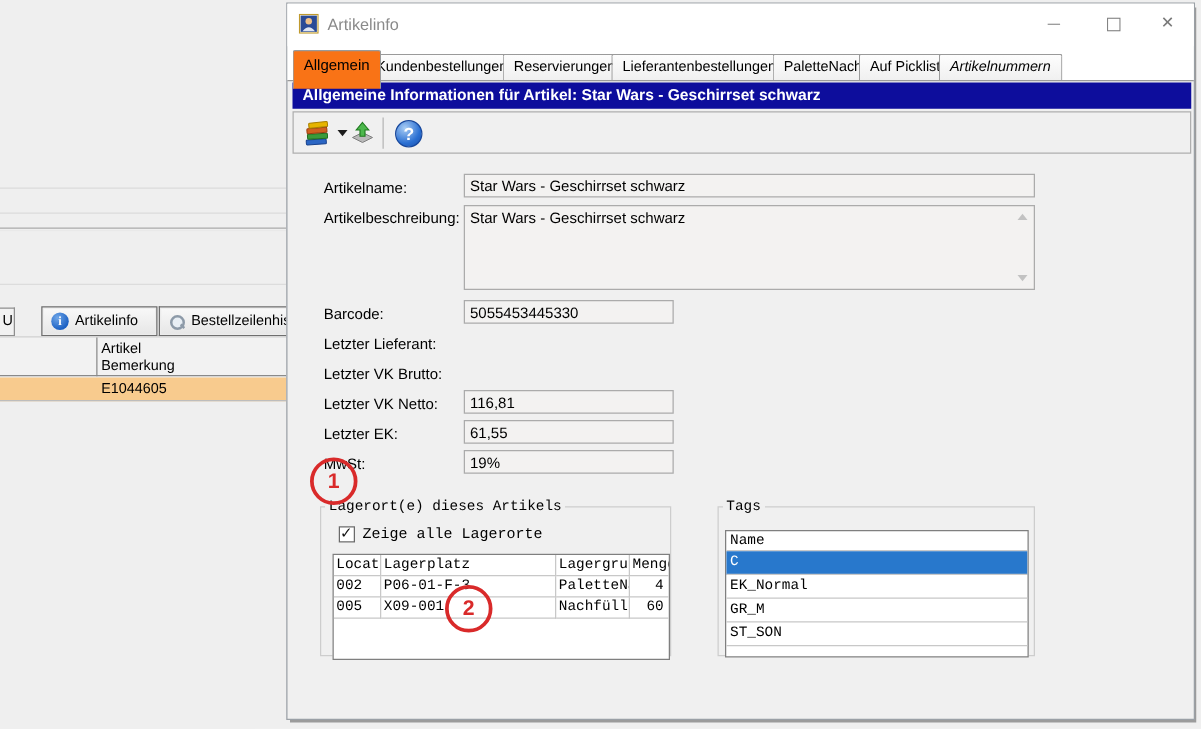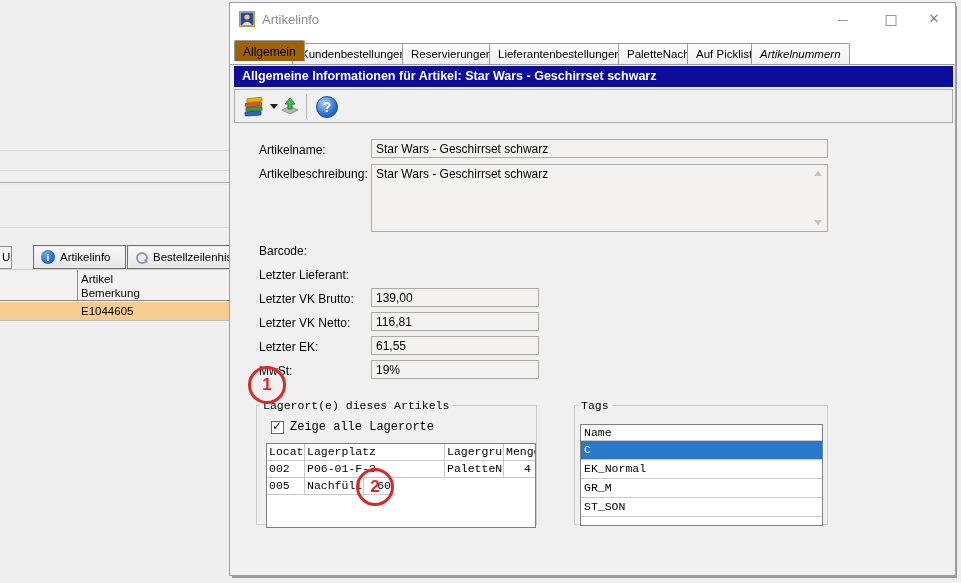--- a/index.html
+++ b/index.html
@@ -75,21 +75,21 @@
   .win-btn.close::before { content:"✕"; }
 
   .tab {
     position:absolute; top:40px; height:21px;
     background:linear-gradient(#fdfdfd,#f0f0f0);
     border:1px solid #9a9a9a; border-bottom:none;
     border-radius:2px 2px 0 0;
     font-size:11.5px; line-height:20px; padding:0 8px; white-space:nowrap;
   }
   .tab.active {
-    top:37px; height:21px; line-height:23px; background:#a16207; z-index:3;
+    top:37px; height:31px; line-height:23px; background:#f97316; z-index:3;
     font-size:12px;
   }
   .tabline { position:absolute; left:0; top:61px; width:725px; height:1px; background:#9a9a9a; z-index:2; }
 
   .banner {
     position:absolute; left:4px; top:63px; width:719px; height:21px;
     background:#0d0d9c; color:#ffffff; font-weight:bold; font-size:12.5px;
     line-height:21px; padding-left:8px; white-space:nowrap; overflow:hidden;
   }
   .toolbar {
@@ -262,25 +262,25 @@
   <input class="fld wide" style="top: 136px;" readonly="" value="Star Wars - Geschirrset schwarz">
 
   <span class="flabel" style="top:164px;">Artikelbeschreibung:</span>
   <div class="multibox">
     <span>Star Wars - Geschirrset schwarz</span>
     <span class="scroll-up"></span>
     <span class="scroll-dn"></span>
   </div>
 
   <span class="flabel" style="top:241px;">Barcode:</span>
+  <input class="fld small" style="top: 237px;" readonly="" value="5055453445330">
 
   <span class="flabel" style="top:265px;">Letzter Lieferant:</span>
 
   <span class="flabel" style="top:289px;">Letzter VK Brutto:</span>
-  <input class="fld small" style="top: 285px;" readonly="" value="139,00">
 
   <span class="flabel" style="top:313px;">Letzter VK Netto:</span>
   <input class="fld small" style="top: 309px;" readonly="" value="116,81">
 
   <span class="flabel" style="top:337px;">Letzter EK:</span>
   <input class="fld small" style="top: 333px;" readonly="" value="61,55">
 
   <span class="flabel" style="top:361px;">MwSt:</span>
   <input class="fld small" style="top: 357px;" readonly="" value="19%">
 
@@ -298,20 +298,21 @@
         <div class="lag-cell c3">Menge</div>
       </div>
       <div class="lag-row">
         <div class="lag-cell c0">002</div>
         <div class="lag-cell c1">P06-01-F-3</div>
         <div class="lag-cell c2">PaletteNach</div>
         <div class="lag-cell c3 num">4</div>
       </div>
       <div class="lag-row">
         <div class="lag-cell c0">005</div>
+        <div class="lag-cell c1">X09-001</div>
         <div class="lag-cell c2">Nachfüll allg</div>
         <div class="lag-cell c3 num">60</div>
       </div>
     </div>
   </fieldset>
 
   <fieldset class="grp grp-tags">
     <legend>Tags</legend>
     <div class="tags-list">
       <div class="tag-row hdr">Name</div>

